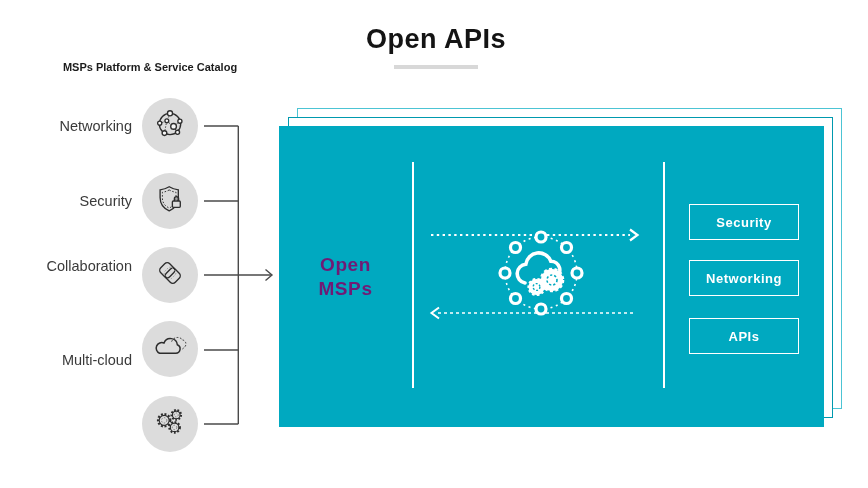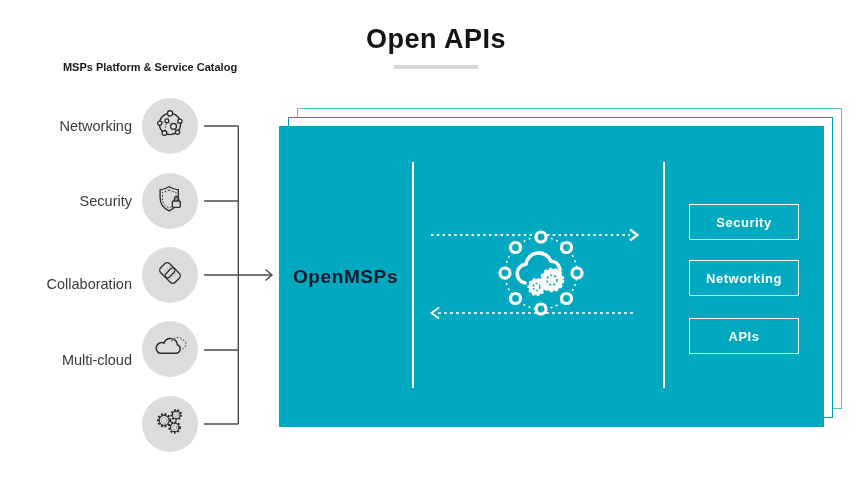--- a/index.html
+++ b/index.html
@@ -25,22 +25,22 @@
   .overlay{position:absolute;left:0;top:0;pointer-events:none;}
 
   
   .stack-outer{position:absolute;left:297px;top:108px;width:545px;height:301px;
     border:1.6px solid #4cc4d4;box-sizing:border-box;background:#ffffff;}
   .stack-mid{position:absolute;left:288px;top:117px;width:545px;height:301px;
     border:1.6px solid #0099ae;box-sizing:border-box;background:#ffffff;}
   .api-box{position:absolute;left:279px;top:126px;width:545px;height:301px;
     background:#00a9c0;}
   .api-label{position:absolute;left:0;top:0;width:133px;height:100%;
-    display:flex;flex-direction:row;align-items:center;justify-content:center;
-    color:#0f172a;font-size:19px;font-weight:700;line-height:1.25;letter-spacing:.6px;}
+    display:flex;flex-direction:column;align-items:center;justify-content:center;
+    color:#701a75;font-size:19px;font-weight:700;line-height:1.25;letter-spacing:.6px;}
   .divider{position:absolute;top:36px;width:2px;height:226px;background:#ffffff;}
   .divider.d1{left:133px;} .divider.d2{left:384px;}
 
   .api-btn{position:absolute;left:410px;width:110px;height:36px;
     border:1.3px solid #ffffff;box-sizing:border-box;color:#ffffff;
     display:flex;align-items:center;justify-content:center;
     font-size:13px;font-weight:700;letter-spacing:.5px;}
   .api-btn.b0{top:78px;} .api-btn.b1{top:134px;} .api-btn.b2{top:192px;}
 
   .center-icon{position:absolute;left:212px;top:97px;}
@@ -99,21 +99,21 @@
     <span>
       <svg width="38" height="38" viewBox="0 0 48 48" fill="none" stroke="#2d2d2d" stroke-width="1.7">
         <path d="M23 8.5 c4 2.4 7.6 3.4 11.5 3.9 v9.6 c0 8.6-4.8 13.9-11.5 16.9 c-6.7-3-11.5-8.3-11.5-16.9 v-9.6 c3.9-.5 7.5-1.5 11.5-3.9 z"></path>
         <path stroke-dasharray="2 2.2" stroke-width="1.2" d="M23 12.5 c3 1.8 5.7 2.6 8.6 3 v7.2 c0 6.4-3.6 10.4-8.6 12.7 c-5-2.3-8.6-6.3-8.6-12.7 v-7.2 c2.9-.4 5.6-1.2 8.6-3 z"></path>
         <rect x="27" y="26.5" width="10" height="8" rx="1.2" fill="#dcdcdc"></rect>
         <path d="M29.5 26.5 v-2.6 a2.7 2.7 0 0 1 5.4 0 v2.6"></path>
       </svg>
     </span>
   </div>
 
-  <div class="cat-label" style="top:276px">Collaboration</div>
+  <div class="cat-label" style="top:258px">Collaboration</div>
   <div class="cat-circle" style="top:247px">
     <span>
       <svg width="38" height="38" viewBox="0 0 48 48" fill="none" stroke="#2d2d2d" stroke-width="1.7">
         <rect x="12.5" y="12.5" width="16" height="16" rx="4.5" transform="rotate(45 20.5 20.5)"></rect>
         <rect x="19.5" y="19.5" width="16" height="16" rx="4.5" transform="rotate(45 27.5 27.5)"></rect>
         <rect x="17.8" y="17.8" width="12.5" height="12.5" rx="3.5" transform="rotate(45 24 24)" stroke="#9a9a9a" stroke-width="1.1" stroke-dasharray="2 2"></rect>
       </svg>
     </span>
   </div>
 

